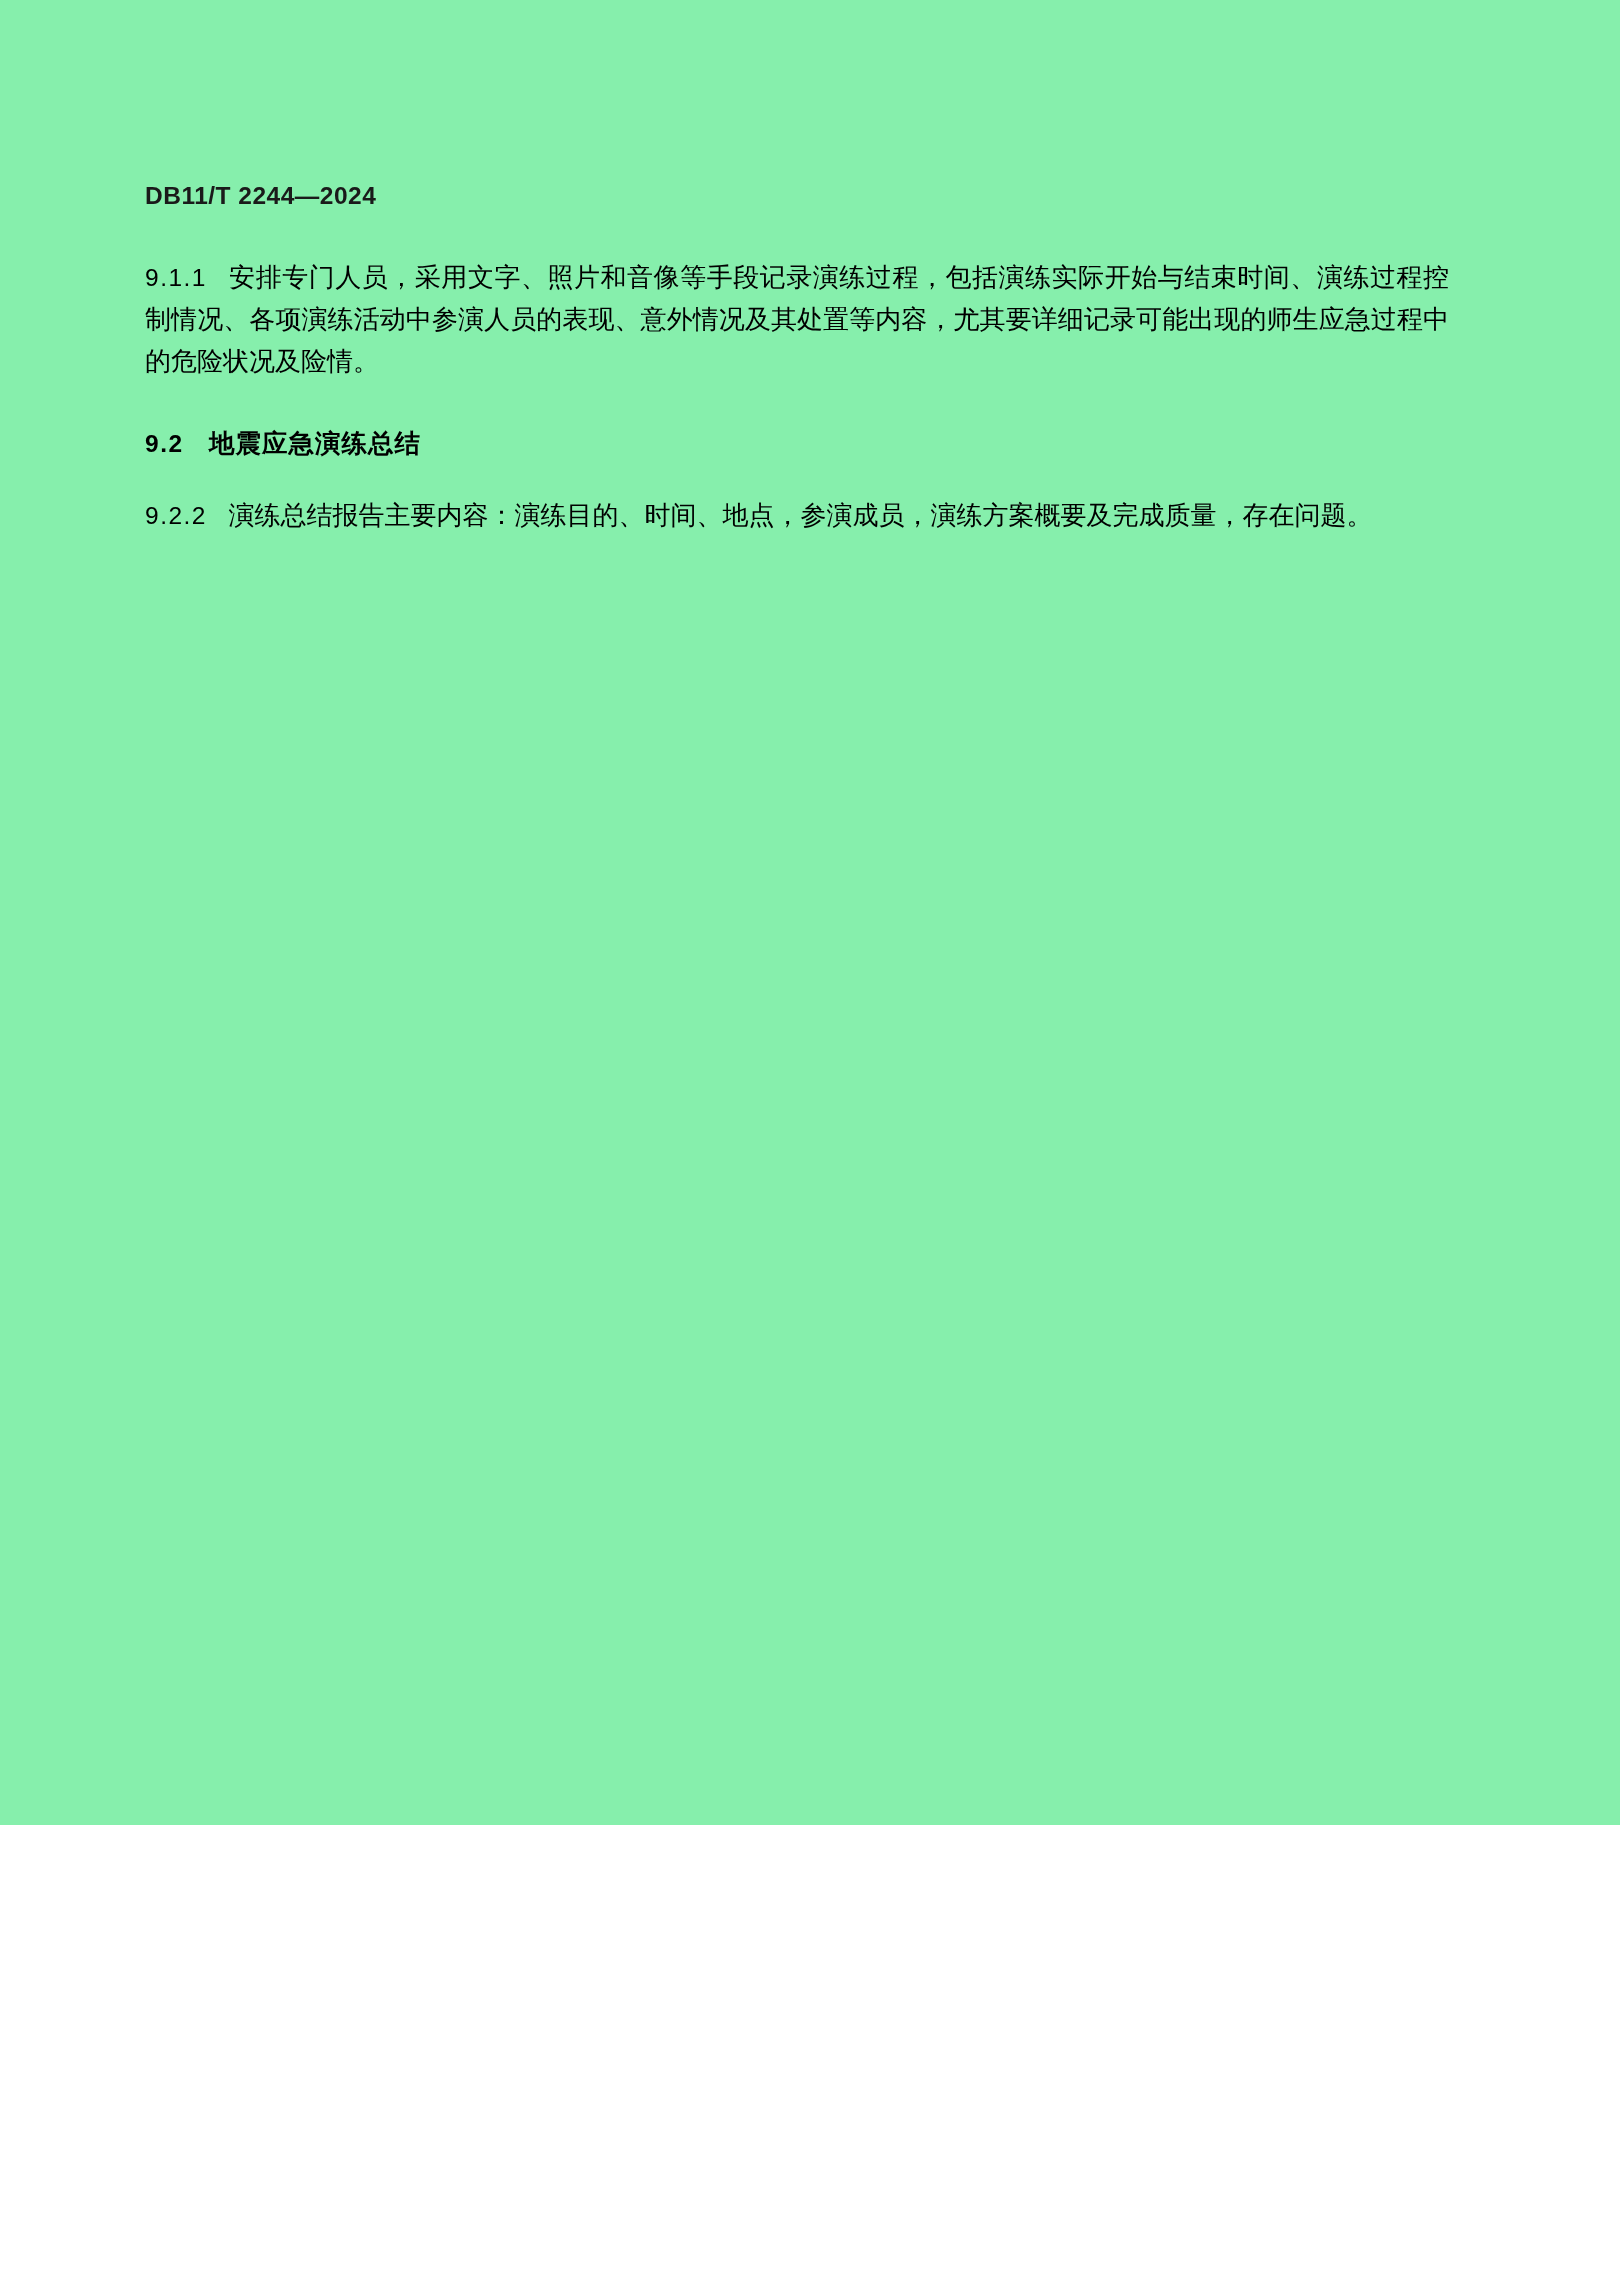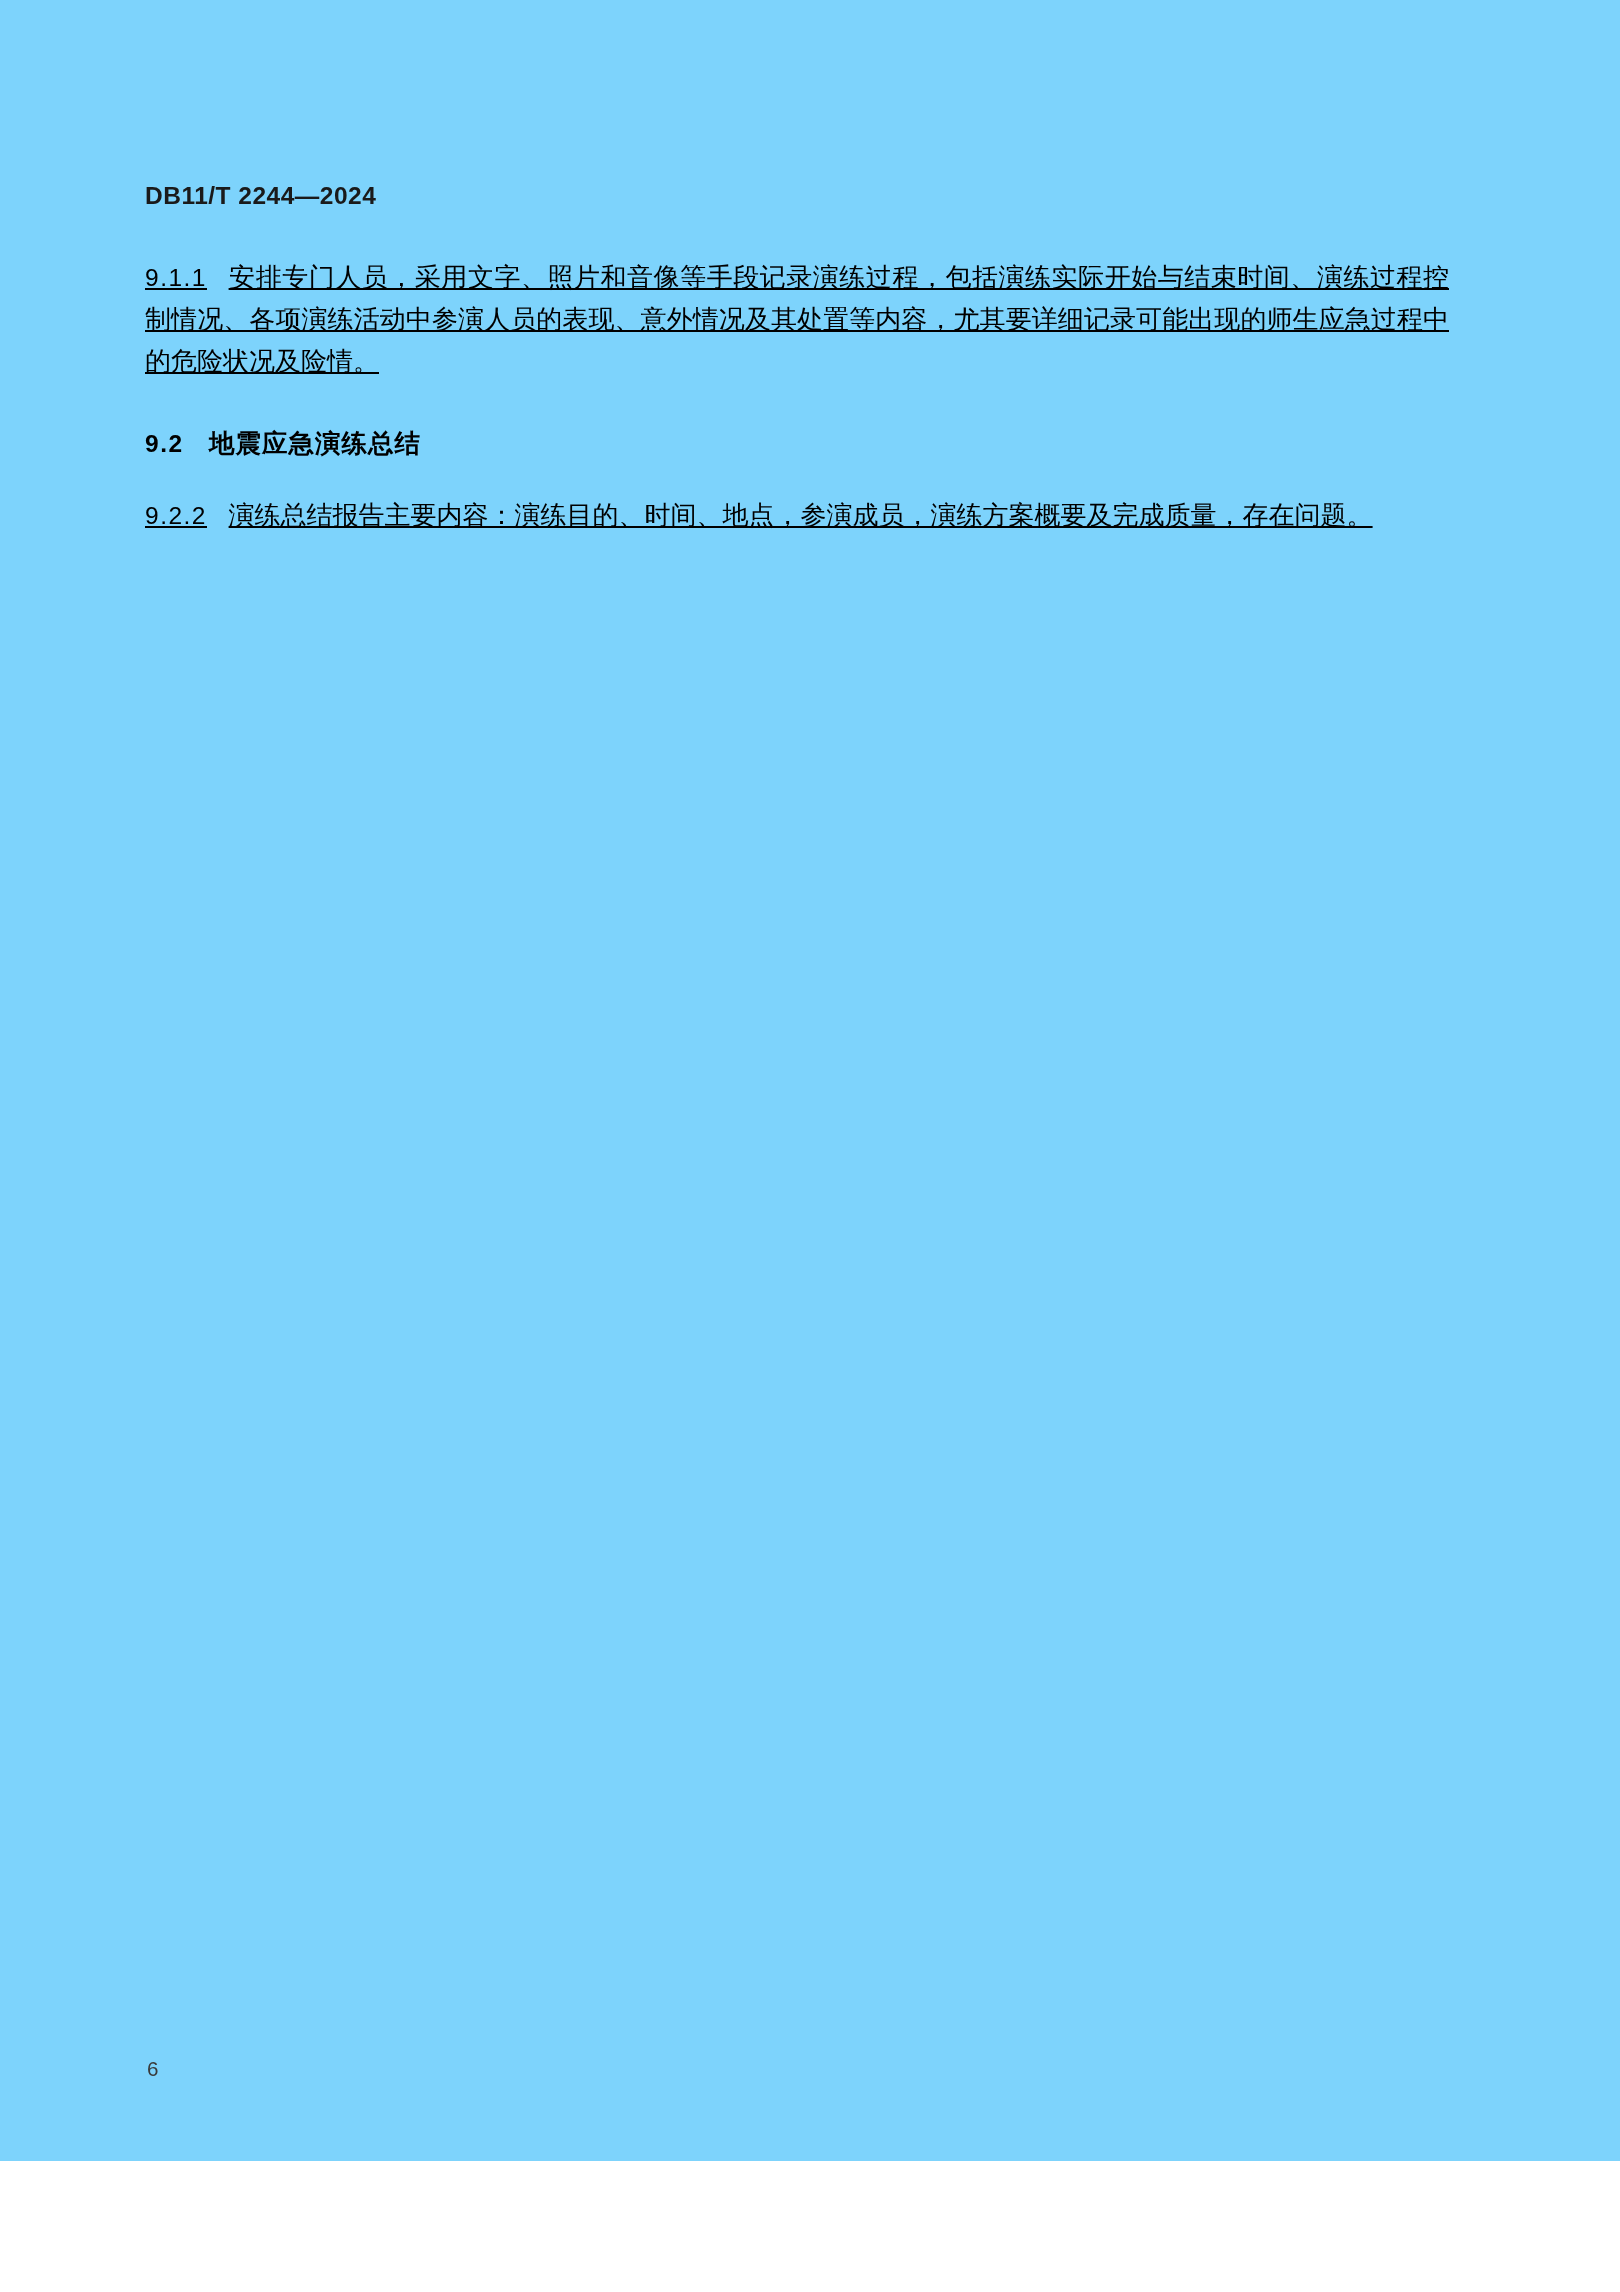--- a/index.html
+++ b/index.html
@@ -7,22 +7,22 @@
     padding: 0;
     background: #ffffff;
   }
   body {
     font-family: "Liberation Serif", "DejaVu Serif", serif;
     color: #000000;
   }
   .page {
     position: relative;
     width: 1620px;
-    height: 2161px;
-    background: #7dd3fc;
+    height: 1825px;
+    background: #86efac;
     box-sizing: border-box;
     overflow: hidden;
   }
   .content {
     position: absolute;
     left: 145px;
     top: 182px;
     width: 1304px;
   }
   .doc-header {
@@ -32,21 +32,20 @@
     letter-spacing: 0.5px;
     color: #1a1a1a;
     margin-bottom: 47px;
   }
   .clause {
     font-size: 26px;
     line-height: 1.62;
     text-align: justify;
     margin-bottom: 25.5px;
     color: #000000;
-    text-decoration: underline;
   }
   .clause .num {
     font-family: "Liberation Sans", "DejaVu Sans", sans-serif;
     font-size: 24.5px;
     letter-spacing: 1.5px;
     margin-right: 21.6px;
     white-space: nowrap;
   }
   .section-head {
     margin-top: 43px;

